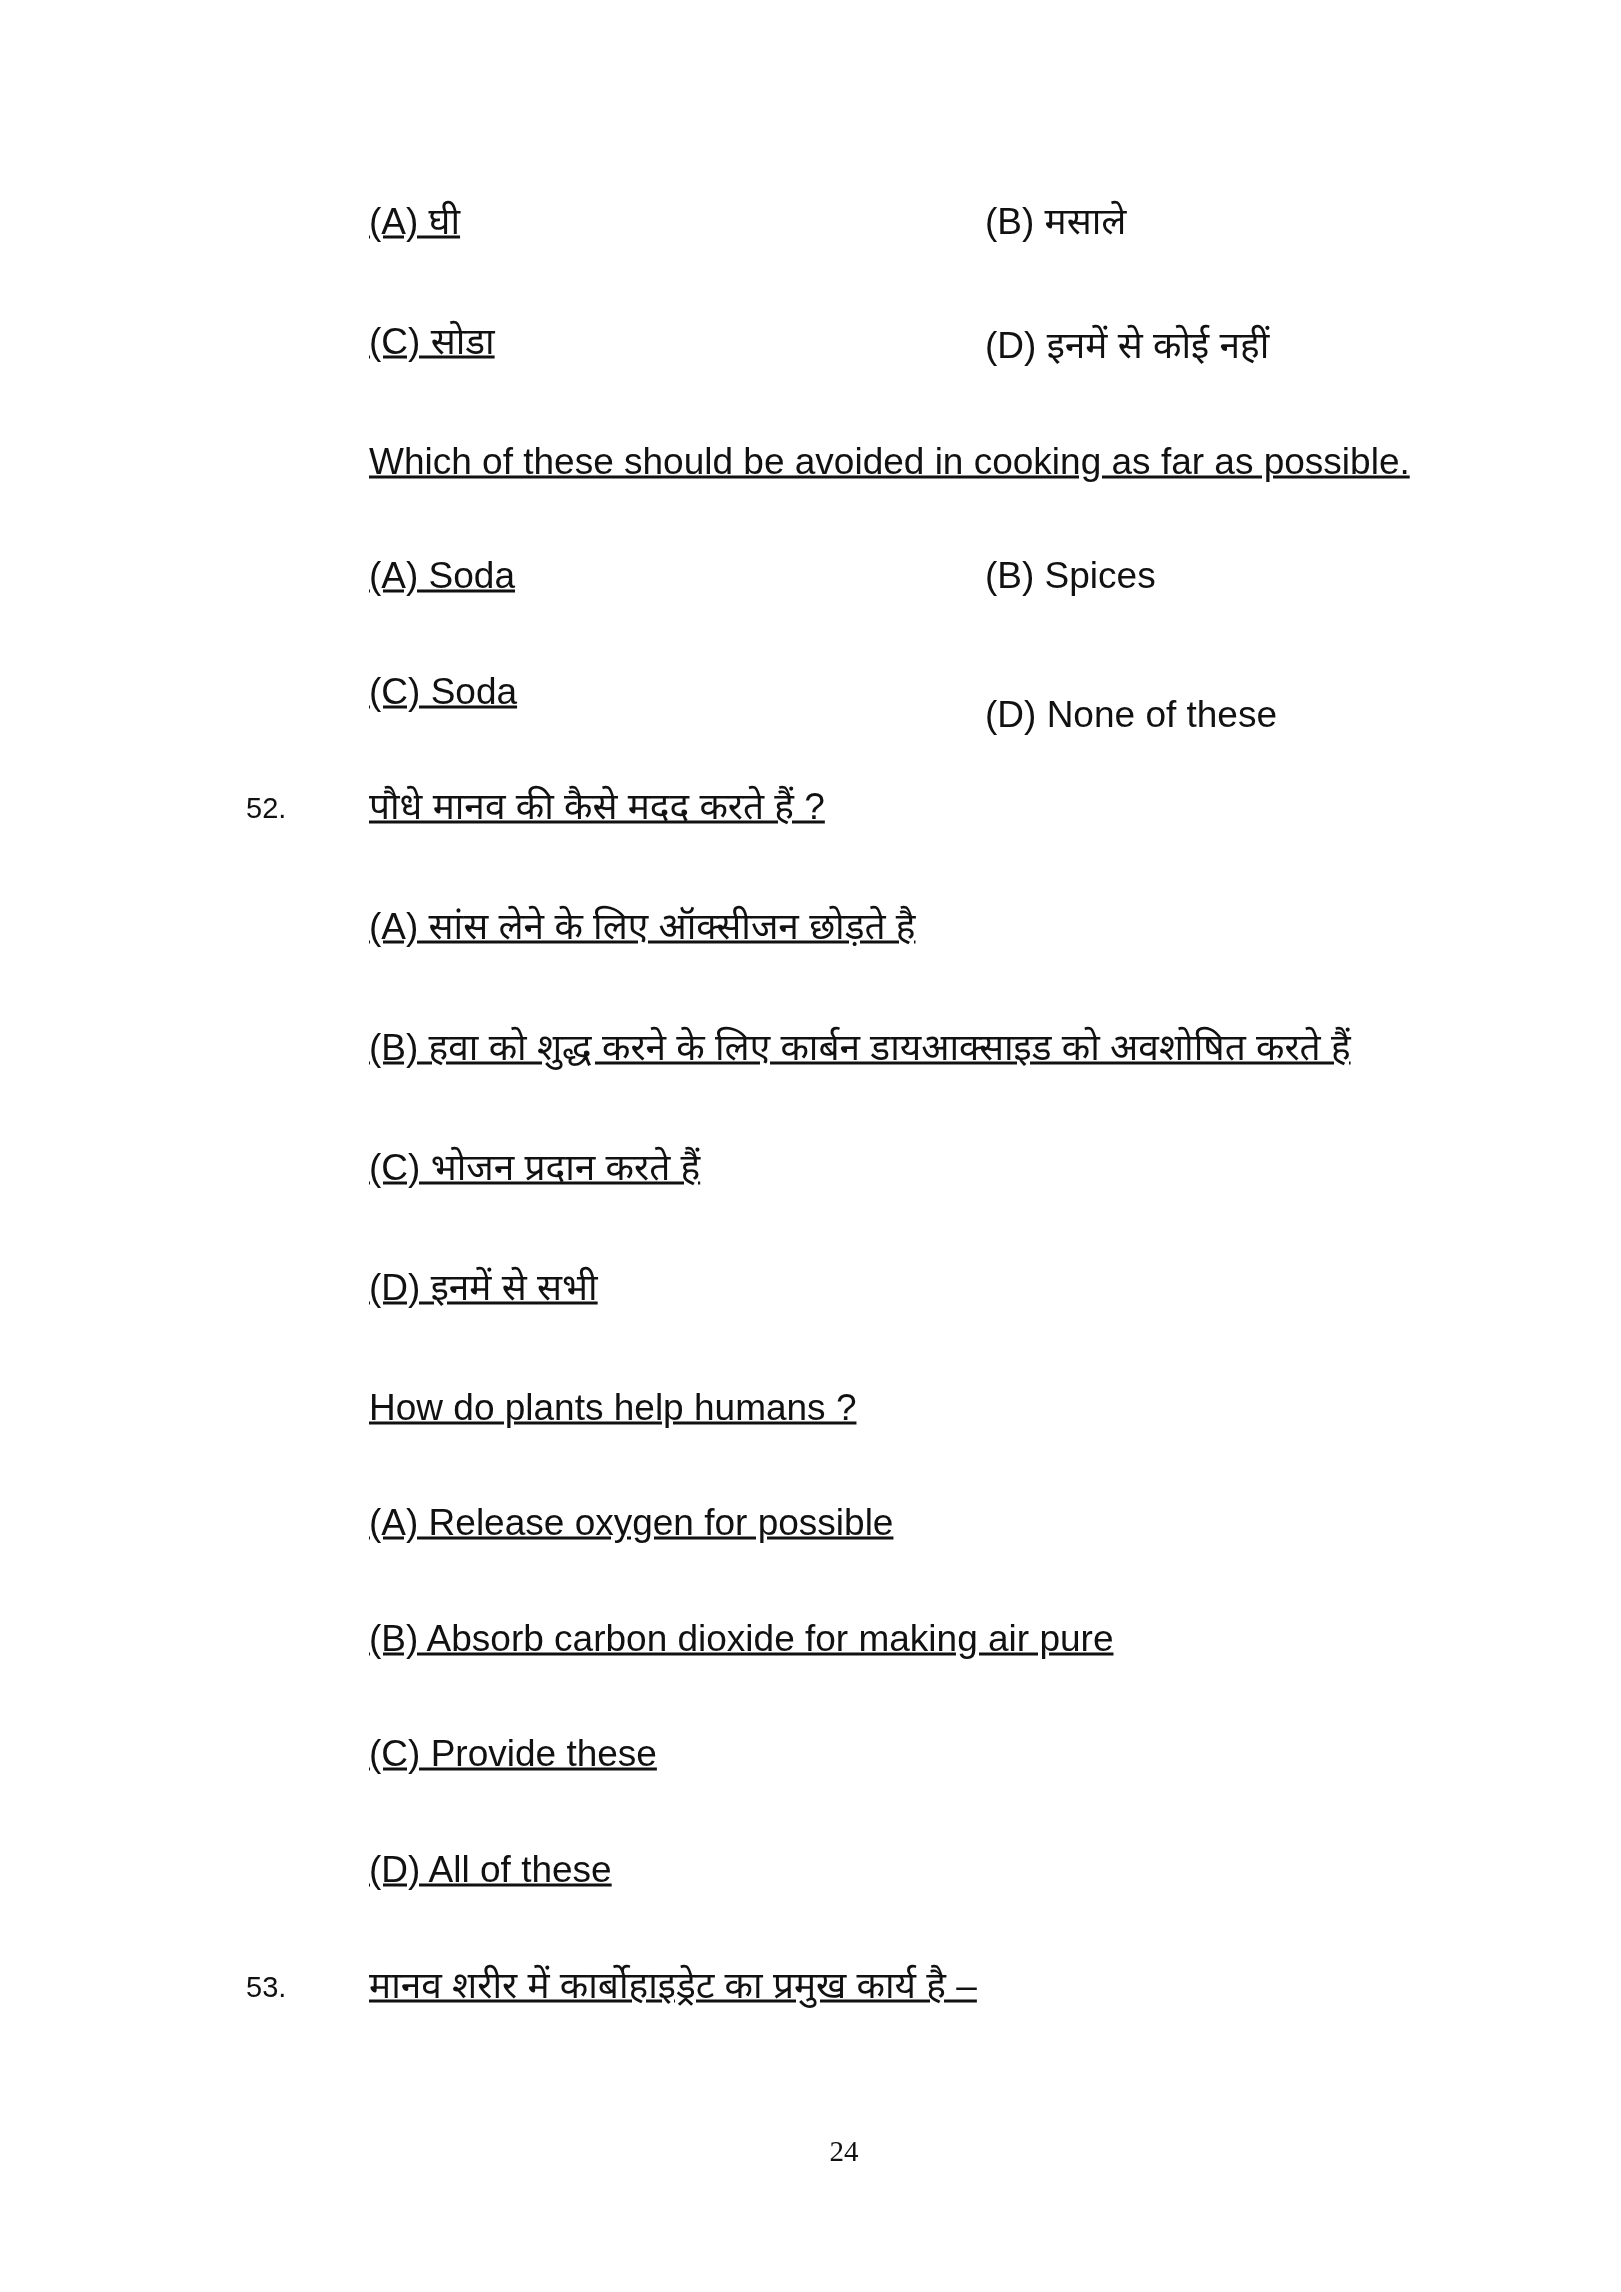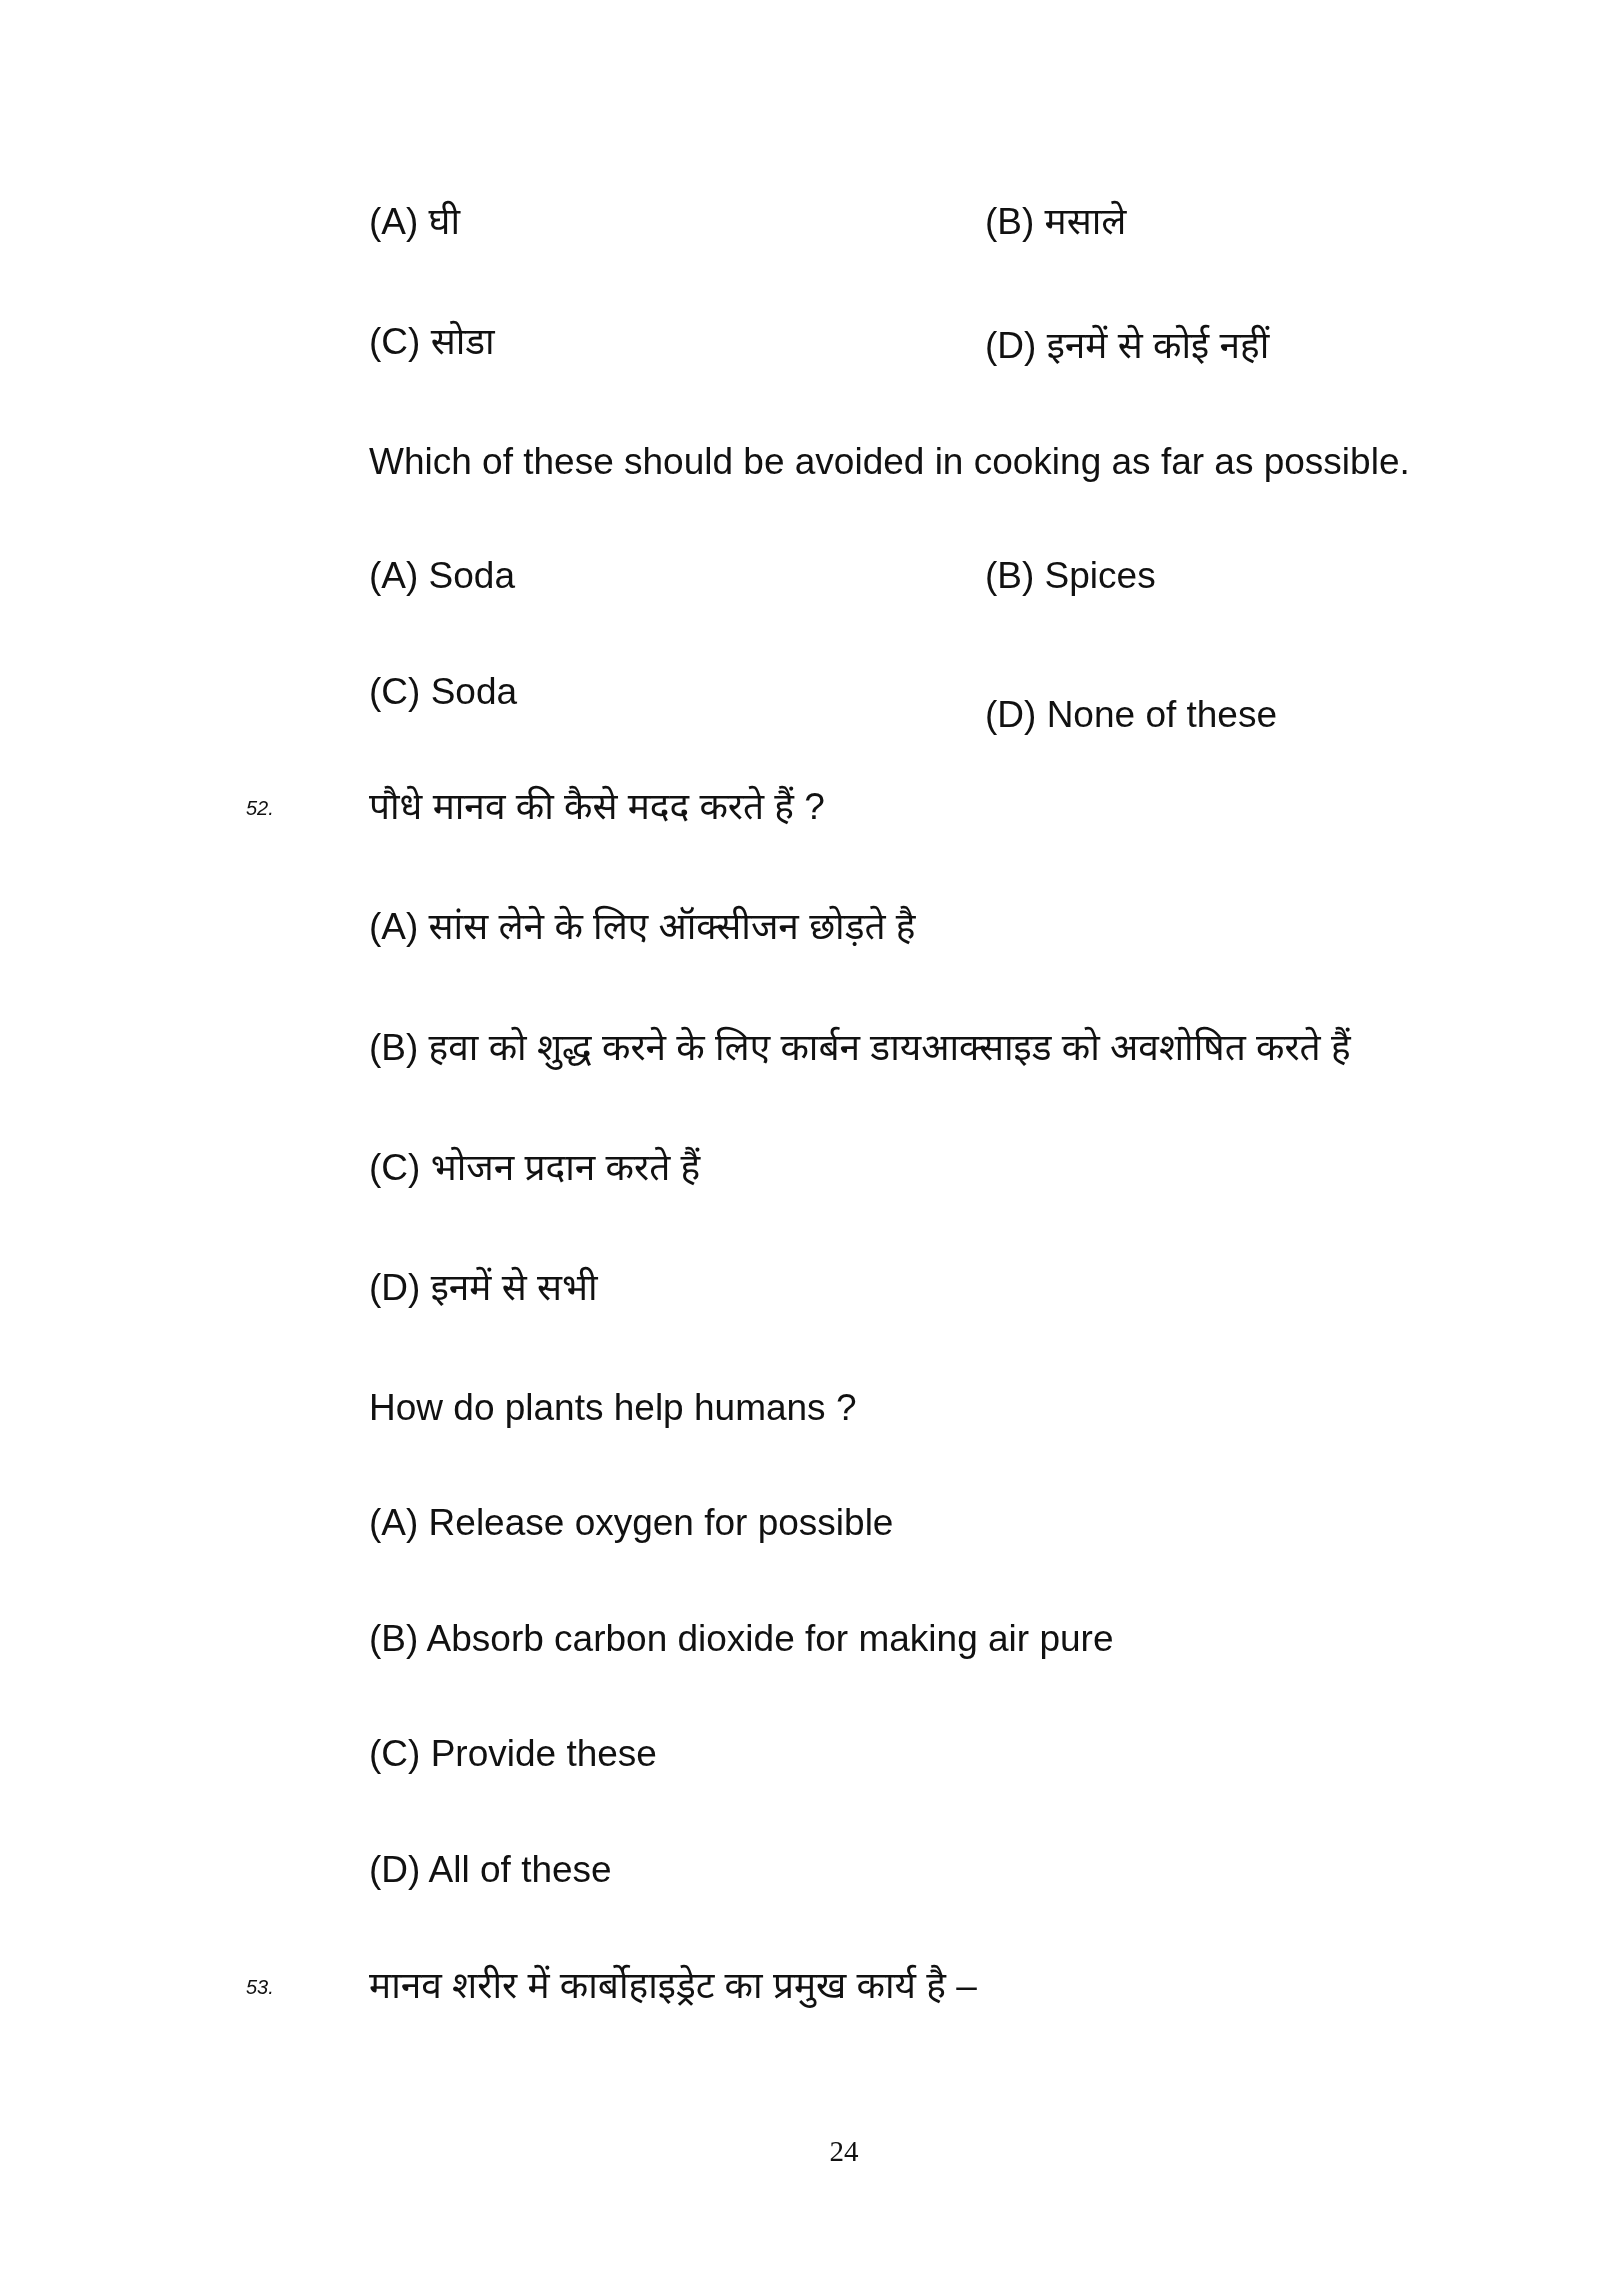--- a/index.html
+++ b/index.html
@@ -1,20 +1,20 @@
 <!DOCTYPE html>
 <html><head>
 <meta charset="utf-8">
 <style>
   html, body { margin:0; padding:0; background:#ffffff; }
   body { width:1621px; height:2293px; position:relative; overflow:hidden;
          font-family:"Liberation Sans", sans-serif; color:#111; }
   .line { position:absolute; font-size:37px; line-height:47px; white-space:nowrap; transform:translateY(-50%); }
-  .qnum { position:absolute; font-size:20px; line-height:39px; transform:translateY(-50%); left:246px;font-style:italic; }
-  .colA { left:369px; }
+  .qnum { position:absolute; font-size:29px; line-height:39px; transform:translateY(-50%); left:246px; }
+  .colA { left:369px;text-decoration:underline; }
   .colB { left:985px; }
   .pagenum { position:absolute; left:0; width:1688px; text-align:center; font-family:"Liberation Serif", serif; font-size:29px; transform:translateY(-50%); }
 </style>
 </head>
 <body>
 
 <div class="line colA" style="top:221px">(A) घी</div>
 <div class="line colB" style="top:221px">(B) मसाले</div>
 <div class="line colA" style="top:341px">(C) सोडा</div>
 <div class="line colB" style="top:345px">(D) इनमें से कोई नहीं</div>

